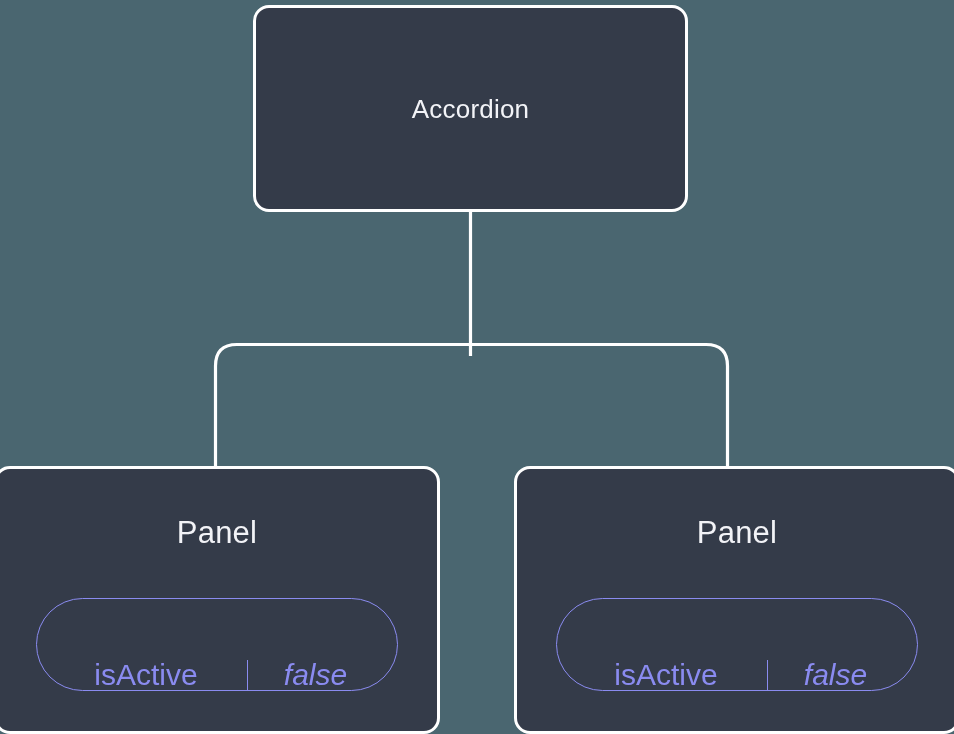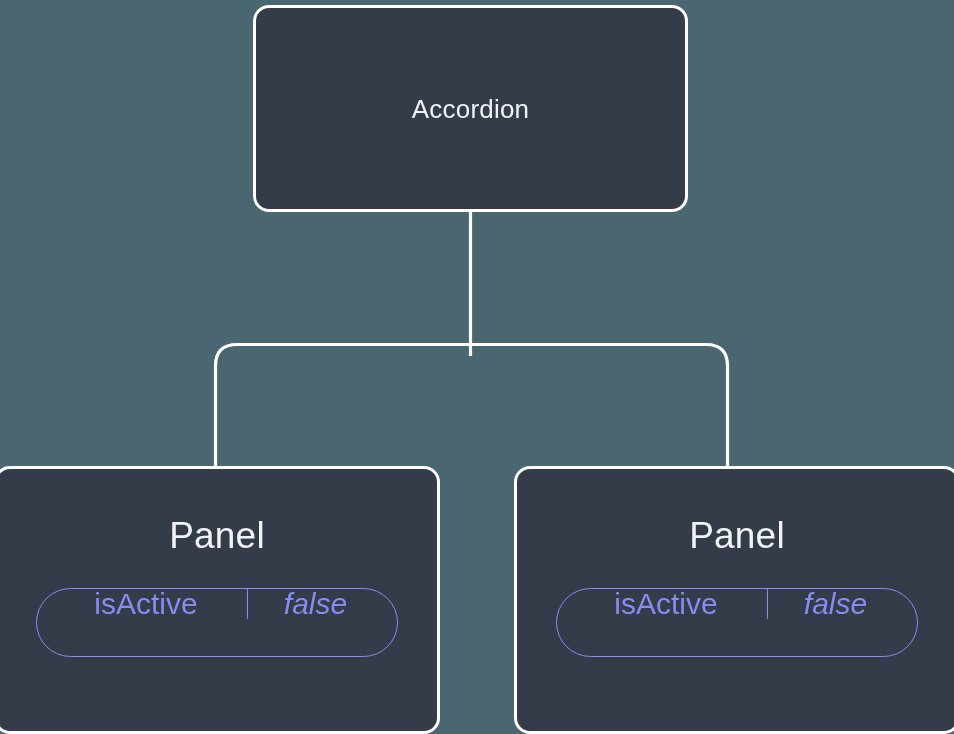--- a/index.html
+++ b/index.html
@@ -62,31 +62,31 @@
   .node-panel {
     width: 446px;
     height: 268px;
     top: 466px;
     padding-top: 48px;
   }
   .node-panel.panel-left  { left: -6px; }
   .node-panel.panel-right { left: 514px; }
 
   .node-panel .node-title {
-    font-size: 37px;
+    font-size: 31px;
   }
 
   
   .prop-pill {
-    margin-top: 34px;
+    margin-top: 50px;
     display: flex;
-    align-items: flex-start;
+    align-items: flex-end;
     border: 1.6px solid #8a8bf0;
     border-radius: 999px;
-    height: 69px;
+    height: 93px;
     box-sizing: border-box;
     overflow: hidden;
   }
 
   .prop-key,
   .prop-value {
     display: flex;
     align-items: center;
     justify-content: center;
     color: #8a8bf0;

